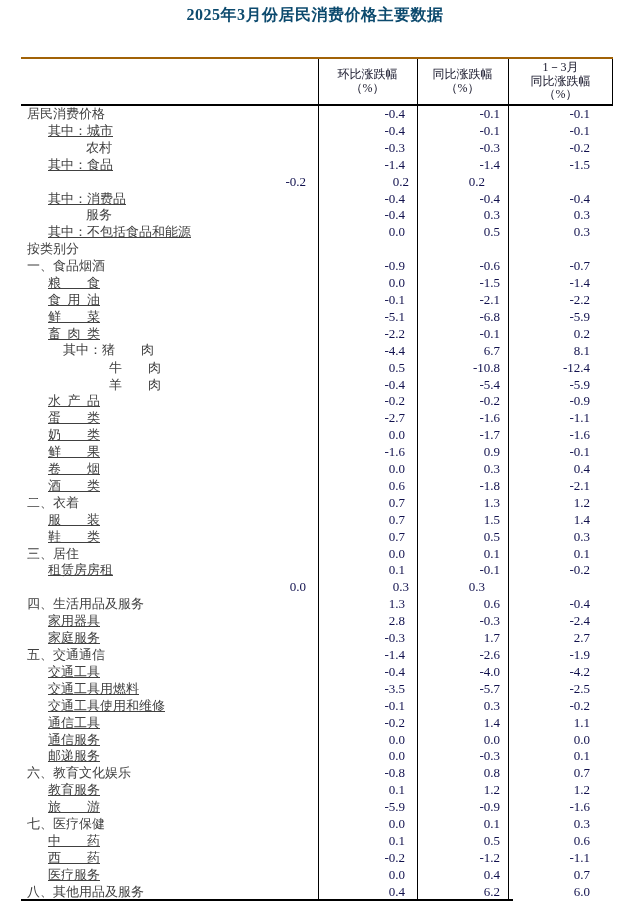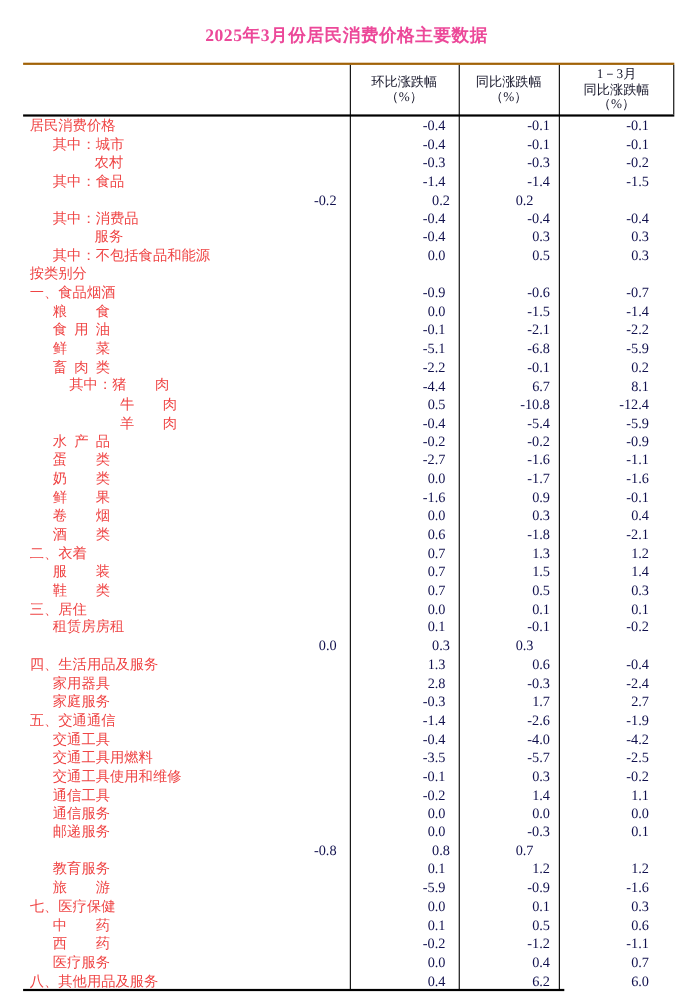--- a/index.html
+++ b/index.html
@@ -7,24 +7,23 @@
     position:relative;
     width:630px;height:916px;
     background:#fff;
     font-family:"Liberation Serif","DejaVu Serif",serif;
     color:#141428;
     overflow:hidden;
   }
   .title{
     position:absolute;top:5px;left:0;width:630px;
     text-align:center;
-    font-size:16px;font-weight:bold;color:#ec4899;
+    font-size:16px;font-weight:bold;color:#0c4a6e;
     letter-spacing:0.5px;
     white-space:pre;
-    margin-top:17px;
   }
   .tbl{
     position:absolute;left:21px;top:57px;width:592px;
     border-top:2px solid #a16207;
   }
   .thead{
     position:relative;
     display:grid;grid-template-columns:297px 99px 91px 105px;
     height:45px;
     border-bottom:2px solid #000;
@@ -36,27 +35,27 @@
   }
   .tbody{position:relative;}
   .row{
     display:grid;grid-template-columns:297px 99px 91px 105px;
     height:16.91px;
   }
   .cell{
     font-size:13px;line-height:16.91px;
     white-space:pre;overflow:hidden;
   }
-  .lab{color:#ef4444;}
+  .lab{color:#404040;}
   .num{text-align:right;color:#10104d;}
   .num.c0{padding-right:12px;}
   .num.c1{padding-right:8px;}
   .num.c2{padding-right:23px;}
   .ind0{padding-left:6px;}
-  .ind1{padding-left:27px;}
+  .ind1{padding-left:27px;text-decoration:underline;}
   .ind2{padding-left:42px;font-family:Liberation Mono, monospace;}
   .ind3{padding-left:65px;}
   .ind4{padding-left:88px;}
   .vline{position:absolute;top:0;width:1px;background:#000;}
   .v1{left:297px;height:841px;}
   .v2{left:396px;height:841px;}
   .v3{left:487px;height:841px;}
   .vr{left:591px;height:45px;}
   .bline{position:absolute;left:0;top:839.8px;width:492px;height:2px;background:#000;}
 </style>
@@ -313,20 +312,21 @@
           <div class="cell num c1">0.0</div>
           <div class="cell num c2">0.0</div>
         </div>
         <div class="row">
           <div class="cell lab ind1">邮递服务</div>
           <div class="cell num c0">0.0</div>
           <div class="cell num c1">-0.3</div>
           <div class="cell num c2">0.1</div>
         </div>
         <div class="row">
+          <div class="cell lab ind0">六、教育文化娱乐</div>
           <div class="cell num c0">-0.8</div>
           <div class="cell num c1">0.8</div>
           <div class="cell num c2">0.7</div>
         </div>
         <div class="row">
           <div class="cell lab ind1">教育服务</div>
           <div class="cell num c0">0.1</div>
           <div class="cell num c1">1.2</div>
           <div class="cell num c2">1.2</div>
         </div>

